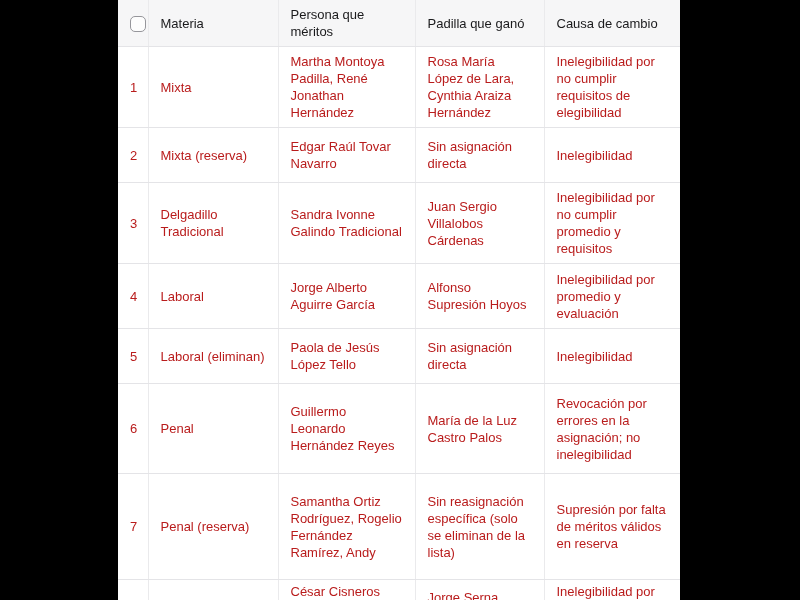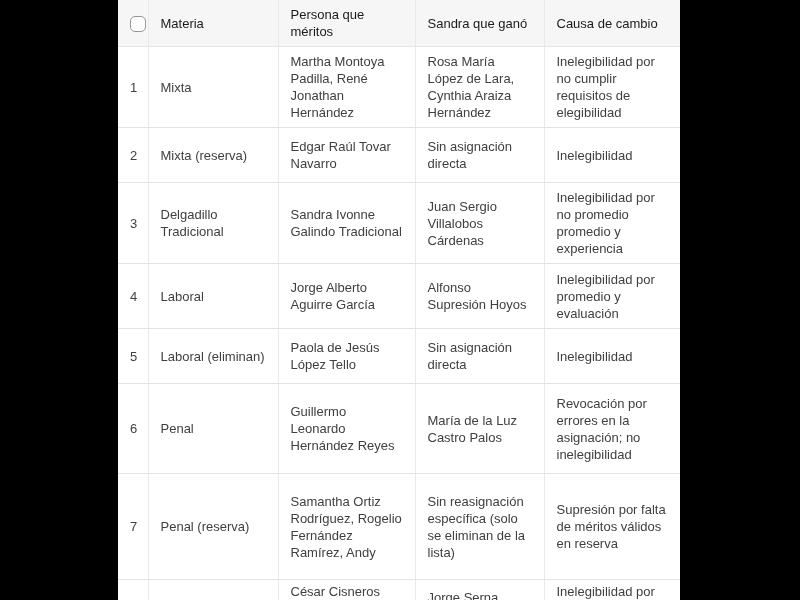--- a/index.html
+++ b/index.html
@@ -28,21 +28,21 @@
     border-collapse: collapse;
     table-layout: fixed;
     width: 562px;
   }
   .grid th, .grid td {
     vertical-align: middle;
     text-align: left;
     padding: 6px 12px;
     font-size: 13px;
     line-height: 17px;
-    color: #404040;
+    color: #b91c1c;
     font-weight: 400;
     border-bottom: 1px solid #e4e4e7;
     border-right: 1px solid #eaeaec;
     overflow: hidden;
     word-wrap: break-word;
   }
   .grid th {
     background: #f6f6f7;
     font-weight: 500;
     color: #1a1a1c;
@@ -94,21 +94,21 @@
         <col style="width:130px">
         <col style="width:137px">
         <col style="width:129px">
         <col style="width:136px">
       </colgroup>
       <thead>
         <tr class="hrow">
           <th class="c-num"><span class="checkbox"></span></th>
           <th>Materia</th>
           <th>Persona que méritos</th>
-          <th>Sandra que ganó</th>
+          <th>Padilla que ganó</th>
           <th>Causa de cambio</th>
         </tr>
       </thead>
       <tbody>
         <tr class="rh80">
           <td class="c-num">1</td>
           <td class="c-materia">Mixta</td>
           <td class="c-perdio">Martha Montoya Padilla, René Jonathan Hernández</td>
           <td class="c-gano">Rosa María López de Lara, Cynthia Araiza Hernández</td>
           <td class="c-causa">Inelegibilidad por no cumplir requisitos de elegibilidad</td>
@@ -118,21 +118,21 @@
           <td class="c-materia">Mixta (reserva)</td>
           <td class="c-perdio">Edgar Raúl Tovar Navarro</td>
           <td class="c-gano">Sin asignación directa</td>
           <td class="c-causa">Inelegibilidad</td>
         </tr>
         <tr class="rh80">
           <td class="c-num">3</td>
           <td class="c-materia">Delgadillo Tradicional</td>
           <td class="c-perdio">Sandra Ivonne Galindo Tradicional</td>
           <td class="c-gano">Juan Sergio Villalobos Cárdenas</td>
-          <td class="c-causa">Inelegibilidad por no promedio promedio y experiencia</td>
+          <td class="c-causa">Inelegibilidad por no cumplir promedio y requisitos</td>
         </tr>
         <tr class="rh65">
           <td class="c-num">4</td>
           <td class="c-materia">Laboral</td>
           <td class="c-perdio">Jorge Alberto Aguirre García</td>
           <td class="c-gano">Alfonso Supresión Hoyos</td>
           <td class="c-causa">Inelegibilidad por promedio y evaluación</td>
         </tr>
         <tr class="rh55">
           <td class="c-num">5</td>

